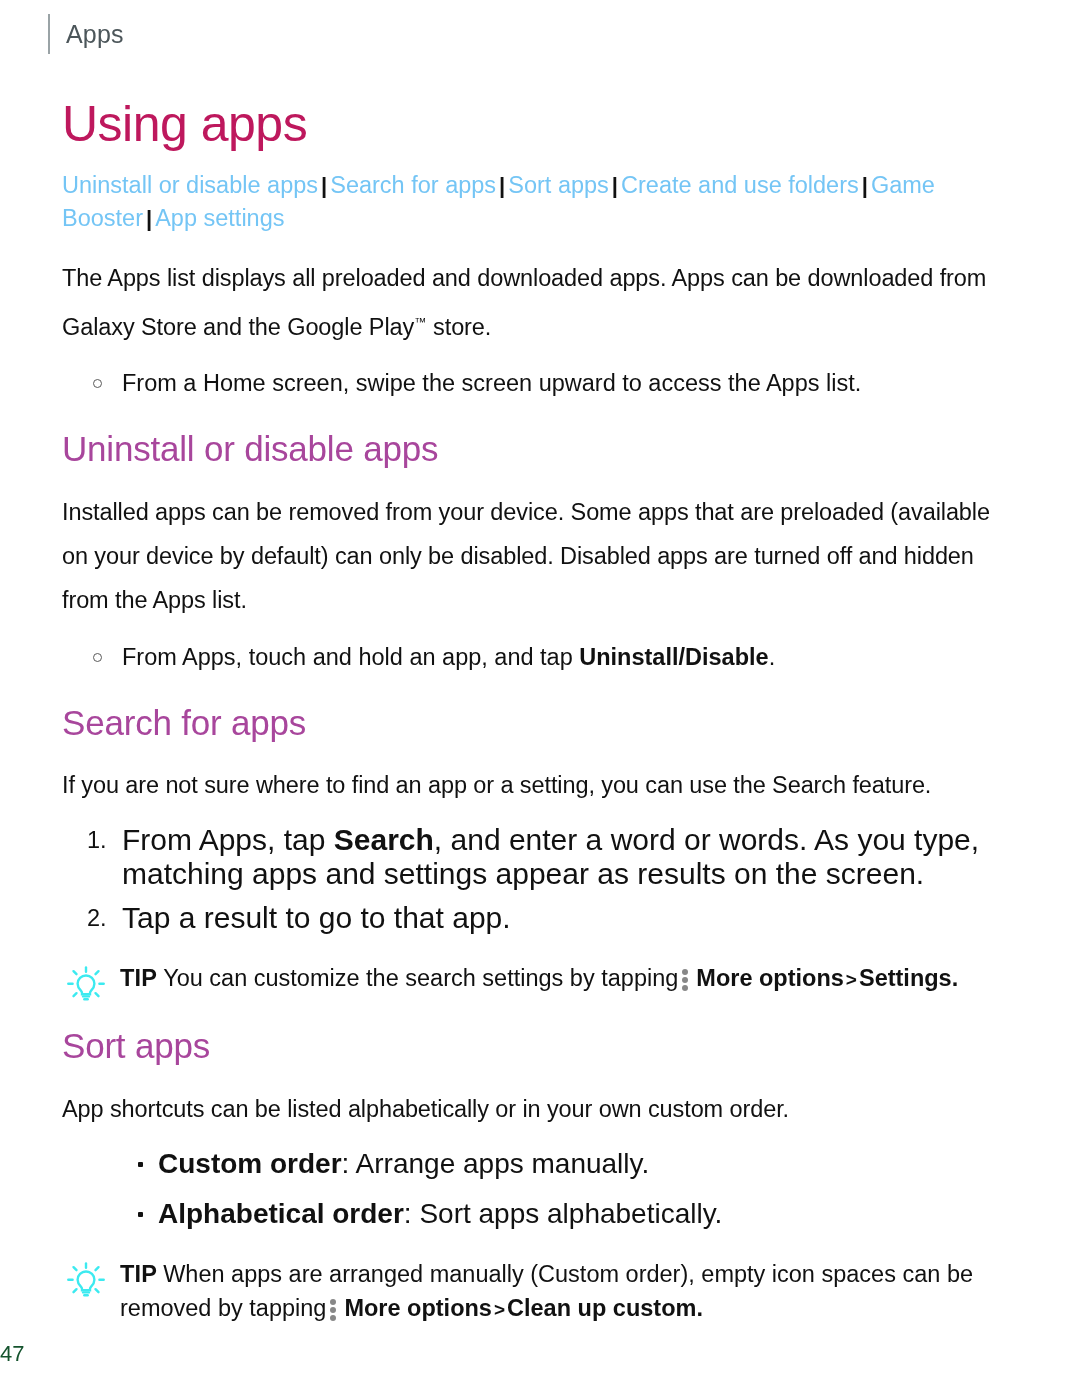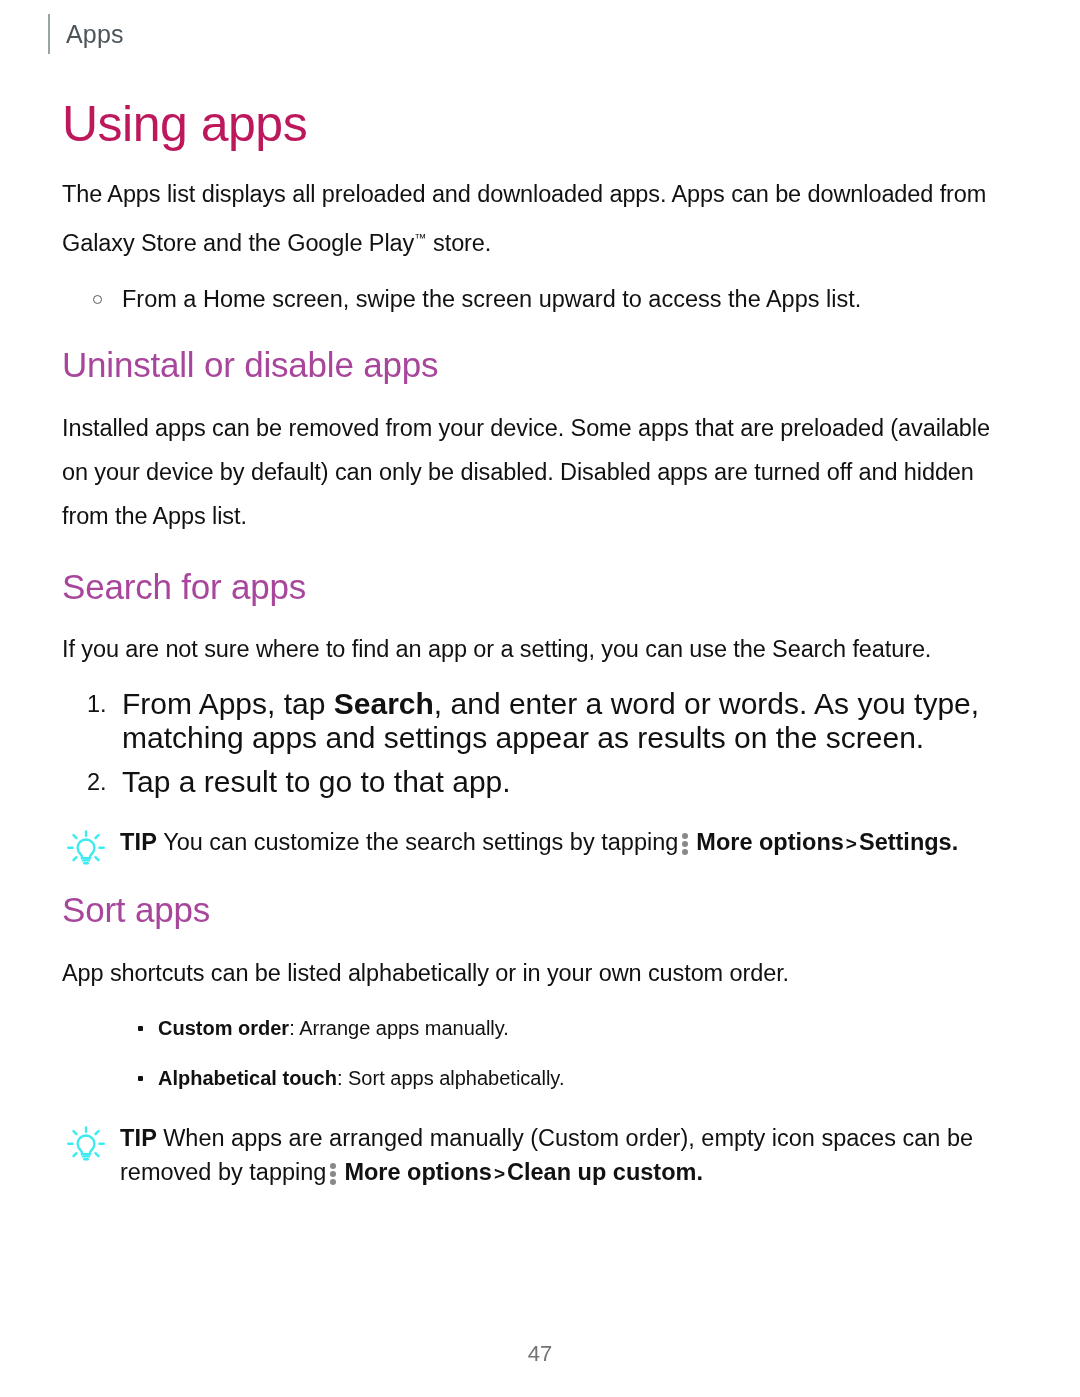--- a/index.html
+++ b/index.html
@@ -155,21 +155,21 @@
 
   
   ul.dot-list {
     list-style: none;
     margin: 6px 0 0 0;
     padding: 0;
   }
   ul.dot-list > li {
     position: relative;
     padding-left: 96px;
-    font-size: 20px;
+    font-size: 28px;
     line-height: 34px;
     margin-top: 16px;
     color: #111111;
   }
   ul.dot-list > li::before {
     content: "";
     position: absolute;
     left: 76px;
     top: 15px;
     width: 5px;
@@ -226,48 +226,53 @@
   b, .b { font-weight: 700; }
   .caret { font-weight: 700; padding: 0 2px; font-size: 19px; }
   sup.tm { font-size: 12px; vertical-align: super; letter-spacing: 0.5px; }
 
   
   .page-number {
     position: absolute;
     left: 0;
     right: 0;
     bottom: 30px;
-    text-align: center;
     font-size: 22px;
-    color: #737373;
+    color: #14532d;
   }
 </style>
 </head>
 <body>
 
 <div class="page">
 
   <div class="running-header">
     <div class="header-rule"></div>
     <div class="header-label">Apps</div>
   </div>
 
   <div class="content">
 
     <h1 class="page-title">Using apps</h1>
 
+    <div class="navlinks">
+      <a href="#">Uninstall or disable apps</a><span class="sep">|</span><a href="#">Search for apps</a><span class="sep">|</span><a href="#">Sort apps</a><span class="sep">|</span><a href="#">Create and use folders</a><span class="sep">|</span><a href="#">Game Booster</a><span class="sep">|</span><a href="#">App settings</a>
+    </div>
 
     <p class="body"><span>The Apps list displays all preloaded and downloaded apps. Apps can be downloaded from Galaxy Store and the Google Play</span><sup class="tm">™</sup><span> store.</span></p>
 
     <ul class="circle-list">
       <li><span>From a Home screen, swipe the screen upward to access the Apps list.</span></li>
     </ul>
 
     <h2 class="section">Uninstall or disable apps</h2>
     <p class="body">Installed apps can be removed from your device. Some apps that are preloaded (available on your device by default) can only be disabled. Disabled apps are turned off and hidden from the Apps list.</p>
+    <ul class="circle-list">
+      <li><span>From Apps, touch and hold an app, and tap </span><b>Uninstall/Disable</b><span>.</span></li>
+    </ul>
 
     <h2 class="section">Search for apps</h2>
     <p class="body">If you are not sure where to find an app or a setting, you can use the Search feature.</p>
     <ol class="num-list">
       <li><span>From Apps, tap </span><b>Search</b><span>, and enter a word or words. As you type, matching apps and settings appear as results on the screen.</span></li>
       <li><span>Tap a result to go to that app.</span></li>
     </ol>
 
     <div class="tip">
       <span class="bulb">
@@ -287,21 +292,21 @@
         </svg>
       </span><b class="tip-word">TIP</b><span>You can customize the search settings by tapping</span><span class="dots"><i></i><i></i><i></i></span><b>More options</b><b class="caret">&gt;</b><b>Settings</b><b>.</b>
     </div>
 
     <h2 class="section">Sort apps</h2>
     <p class="body">App shortcuts can be listed alphabetically or in your own custom order.</p>
 
 
     <ul class="dot-list">
       <li><b>Custom order</b><span>: Arrange apps manually.</span></li>
-      <li><b>Alphabetical touch</b><span>: Sort apps alphabetically.</span></li>
+      <li><b>Alphabetical order</b><span>: Sort apps alphabetically.</span></li>
     </ul>
 
     <div class="tip">
       <span class="bulb">
         <svg viewBox="0 0 48 48" width="48" height="48" aria-hidden="true">
           <g fill="none" stroke="#3ceaf0" stroke-width="2.4" stroke-linecap="round">
             <path d="M24 13.5c-4.7 0-8.4 3.7-8.4 8.2 0 2.9 1.6 5.1 3.1 6.6.8.8 1.3 1.7 1.3 2.7v1.2h8v-1.2c0-1 .5-1.9 1.3-2.7 1.5-1.5 3.1-3.7 3.1-6.6 0-4.5-3.7-8.2-8.4-8.2z"></path>
             <path d="M21.1 34.4h5.8"></path>
             <path d="M22.3 37.2h3.4"></path>
             <path d="M24 5.5v4.2"></path>

